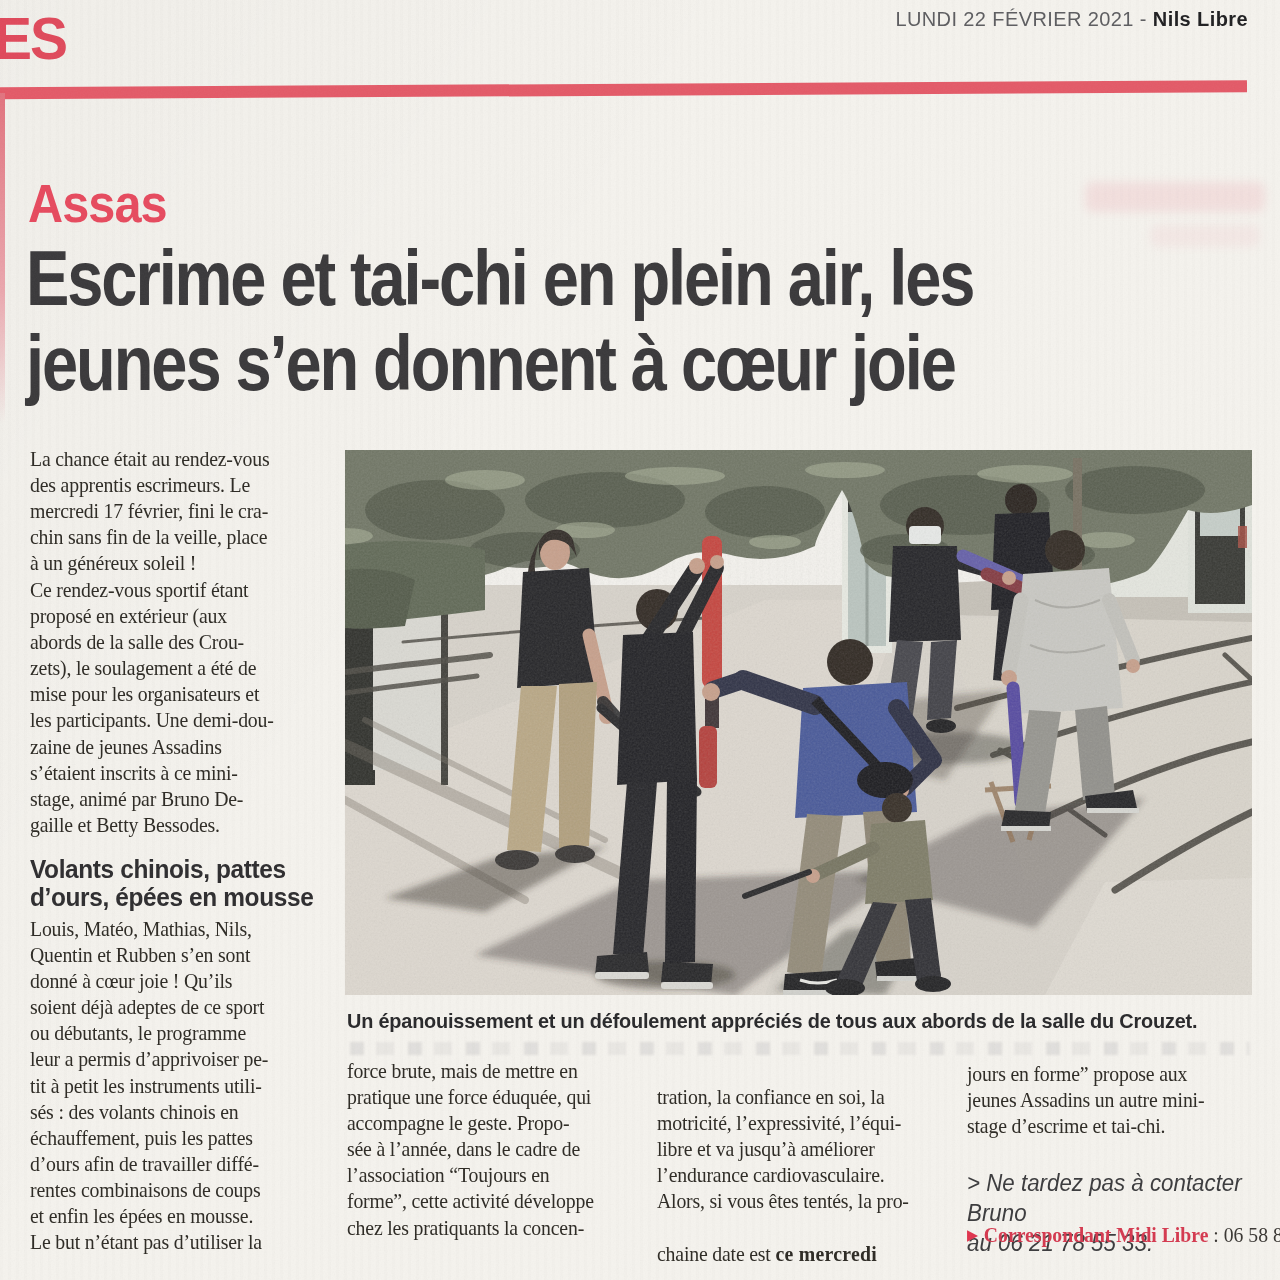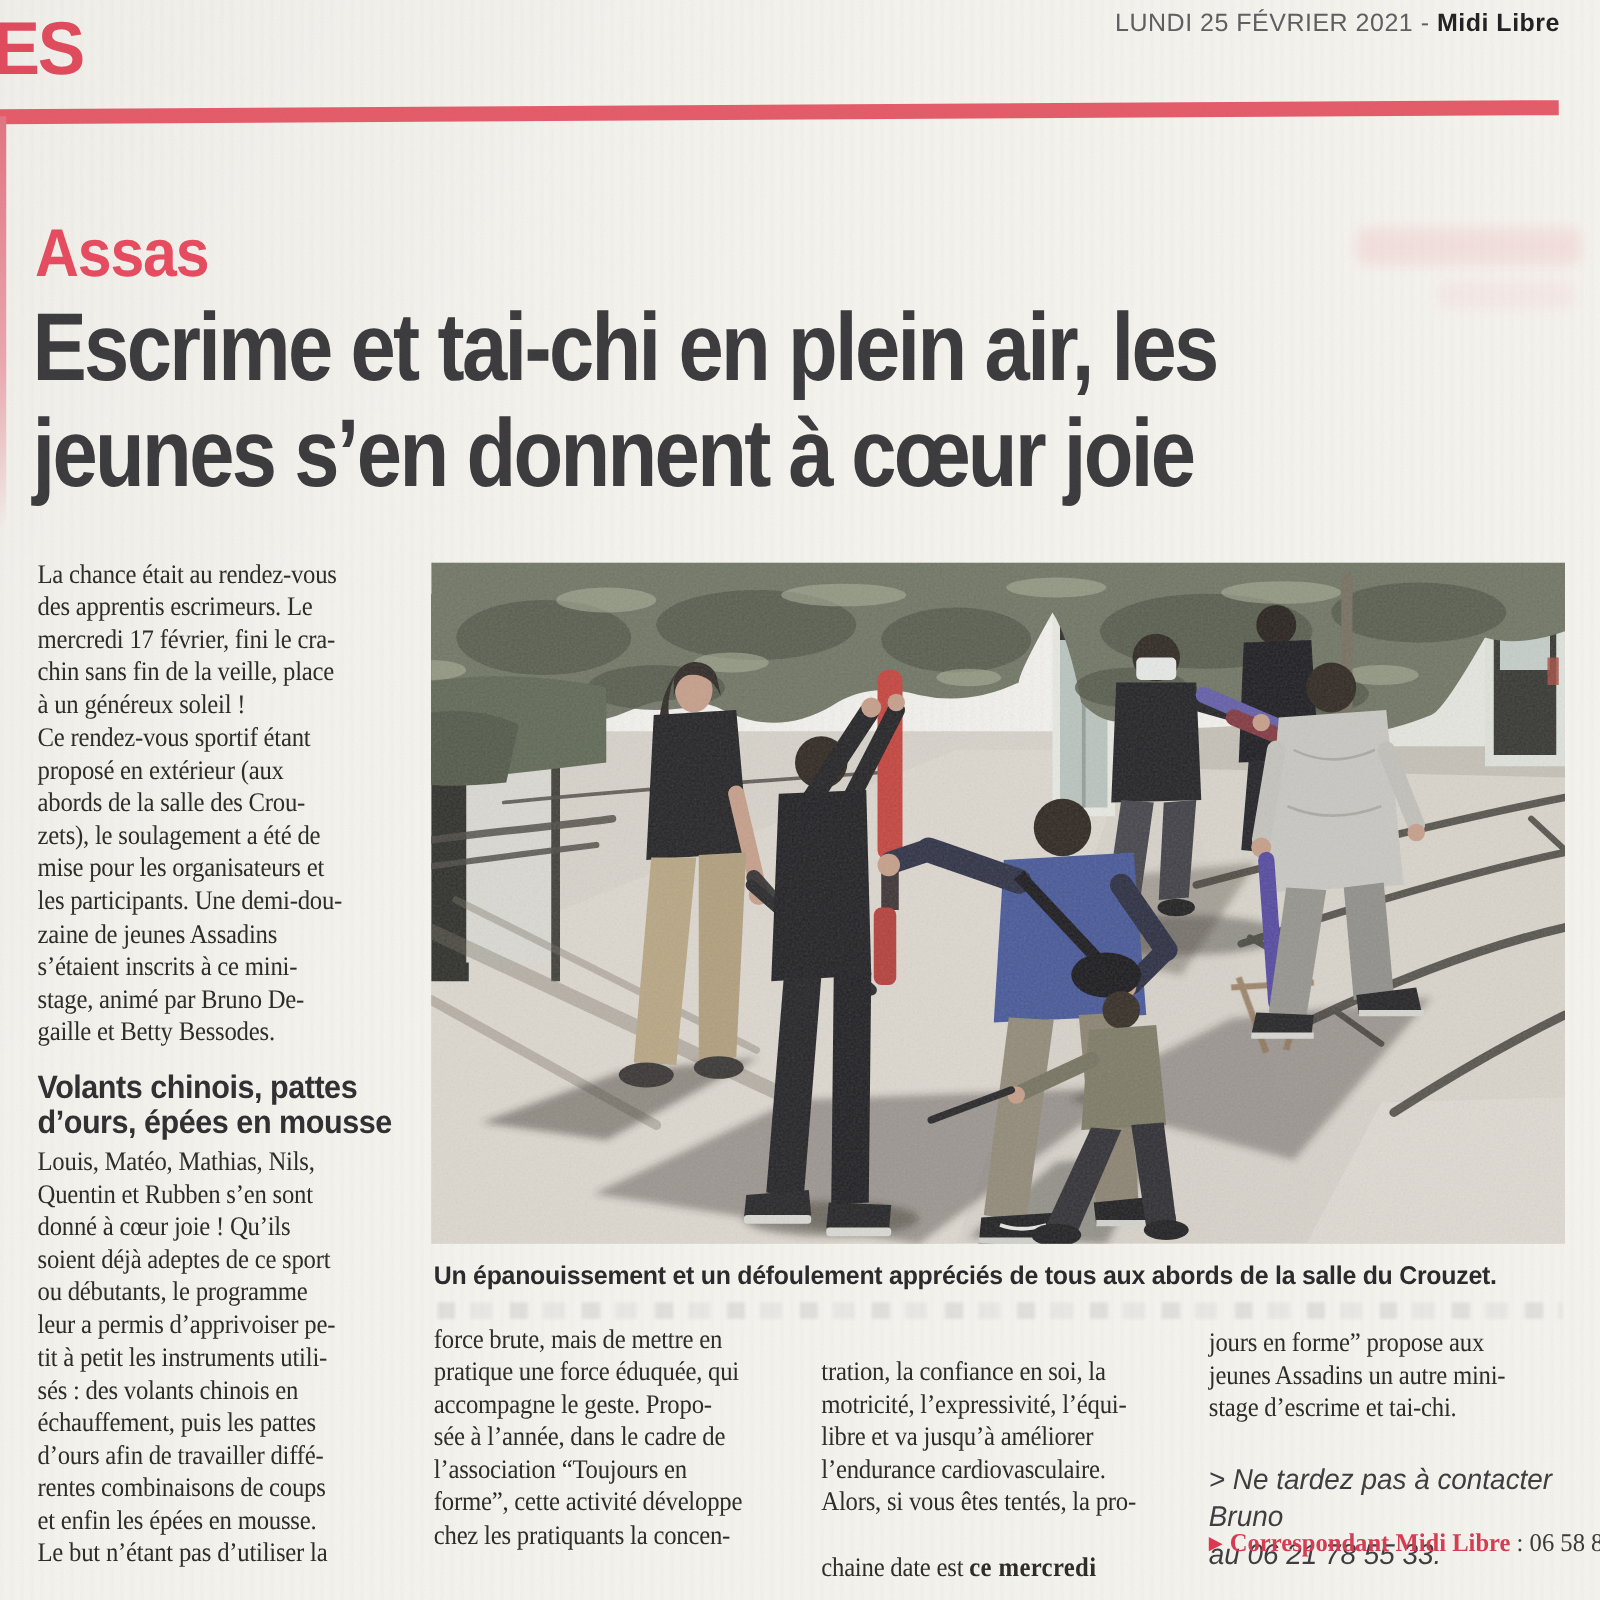--- a/index.html
+++ b/index.html
@@ -84,21 +84,21 @@
     background:repeating-linear-gradient(90deg, rgba(110,108,118,.28) 0 14px, rgba(0,0,0,0) 14px 26px, rgba(130,125,135,.18) 26px 44px, rgba(0,0,0,0) 44px 58px);
   }
   .ghost-pink1{left:1085px;top:182px;width:180px;height:30px;background:#efb9bf;opacity:.32;filter:blur(5px);border-radius:8px;}
   .ghost-pink2{left:1150px;top:225px;width:110px;height:22px;background:#f1c5ca;opacity:.22;filter:blur(5px);border-radius:8px;}
   .noise-overlay{left:0;top:0;pointer-events:none;opacity:.05;}
 </style>
 </head>
 <body>
 
 <div class="abs masthead-frag">ES</div>
-<div class="abs dateline"><span>LUNDI 25 FÉVRIER 2021 - </span><b>Midi Libre</b></div>
+<div class="abs dateline"><span>LUNDI 22 FÉVRIER 2021 - </span><b>Nils Libre</b></div>
 <div class="abs red-rule"></div>
 <div class="abs red-strip"></div>
 
 <div class="abs section-label">Assas</div>
 <div class="abs headline">Escrime et tai-chi en plein air, les
 jeunes s’en donnent à cœur joie</div>
 
 <div class="abs serifcol col1a">La chance était au rendez-vous
 des apprentis escrimeurs. Le
 mercredi 17 février, fini le cra-

